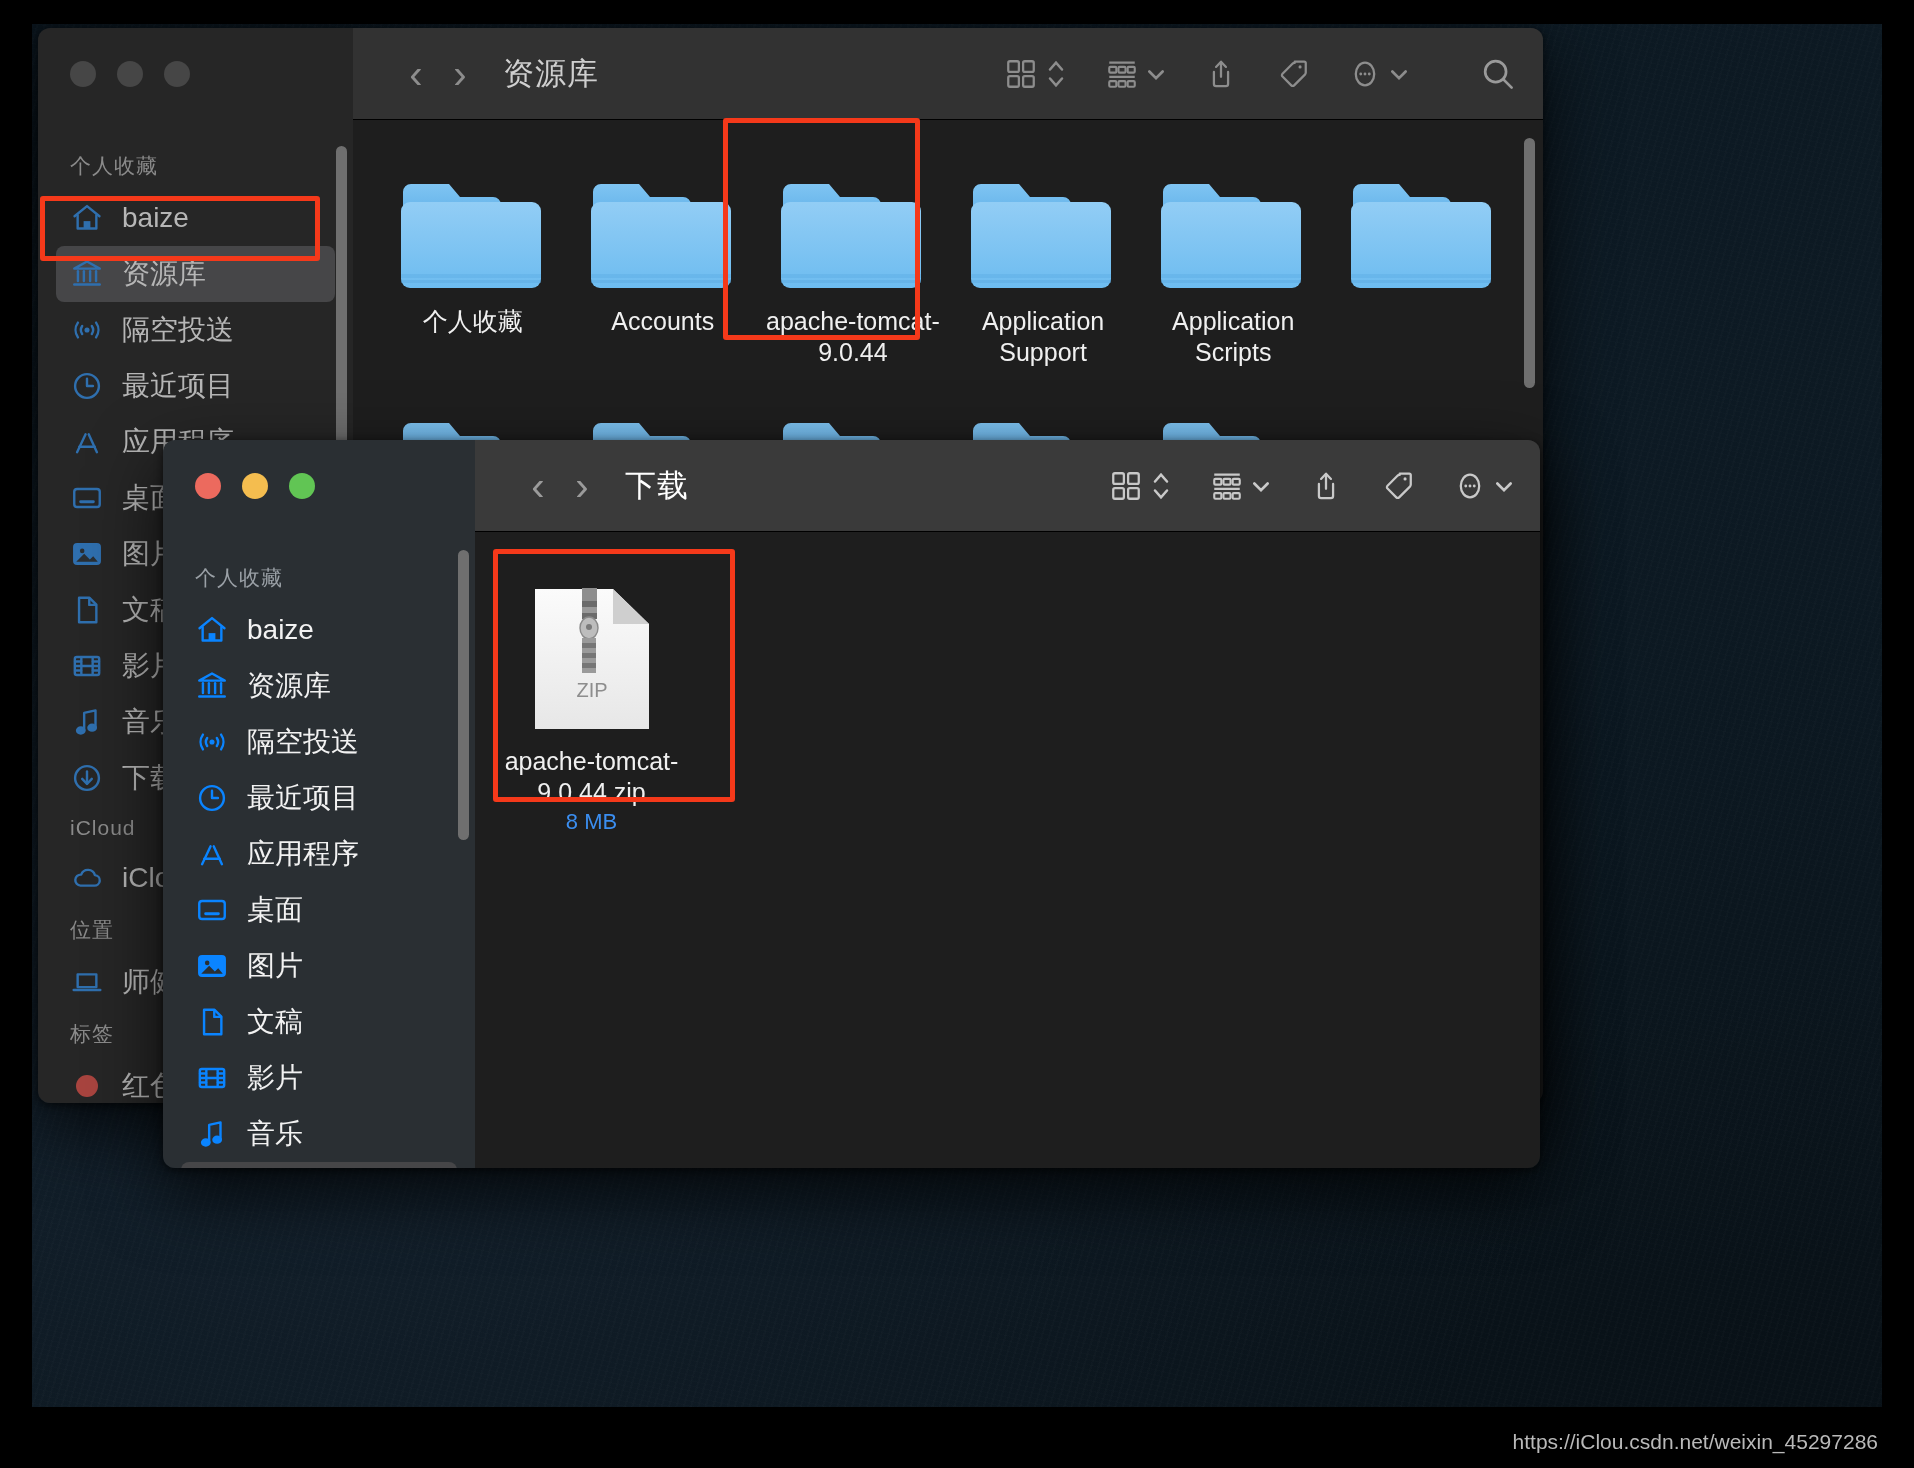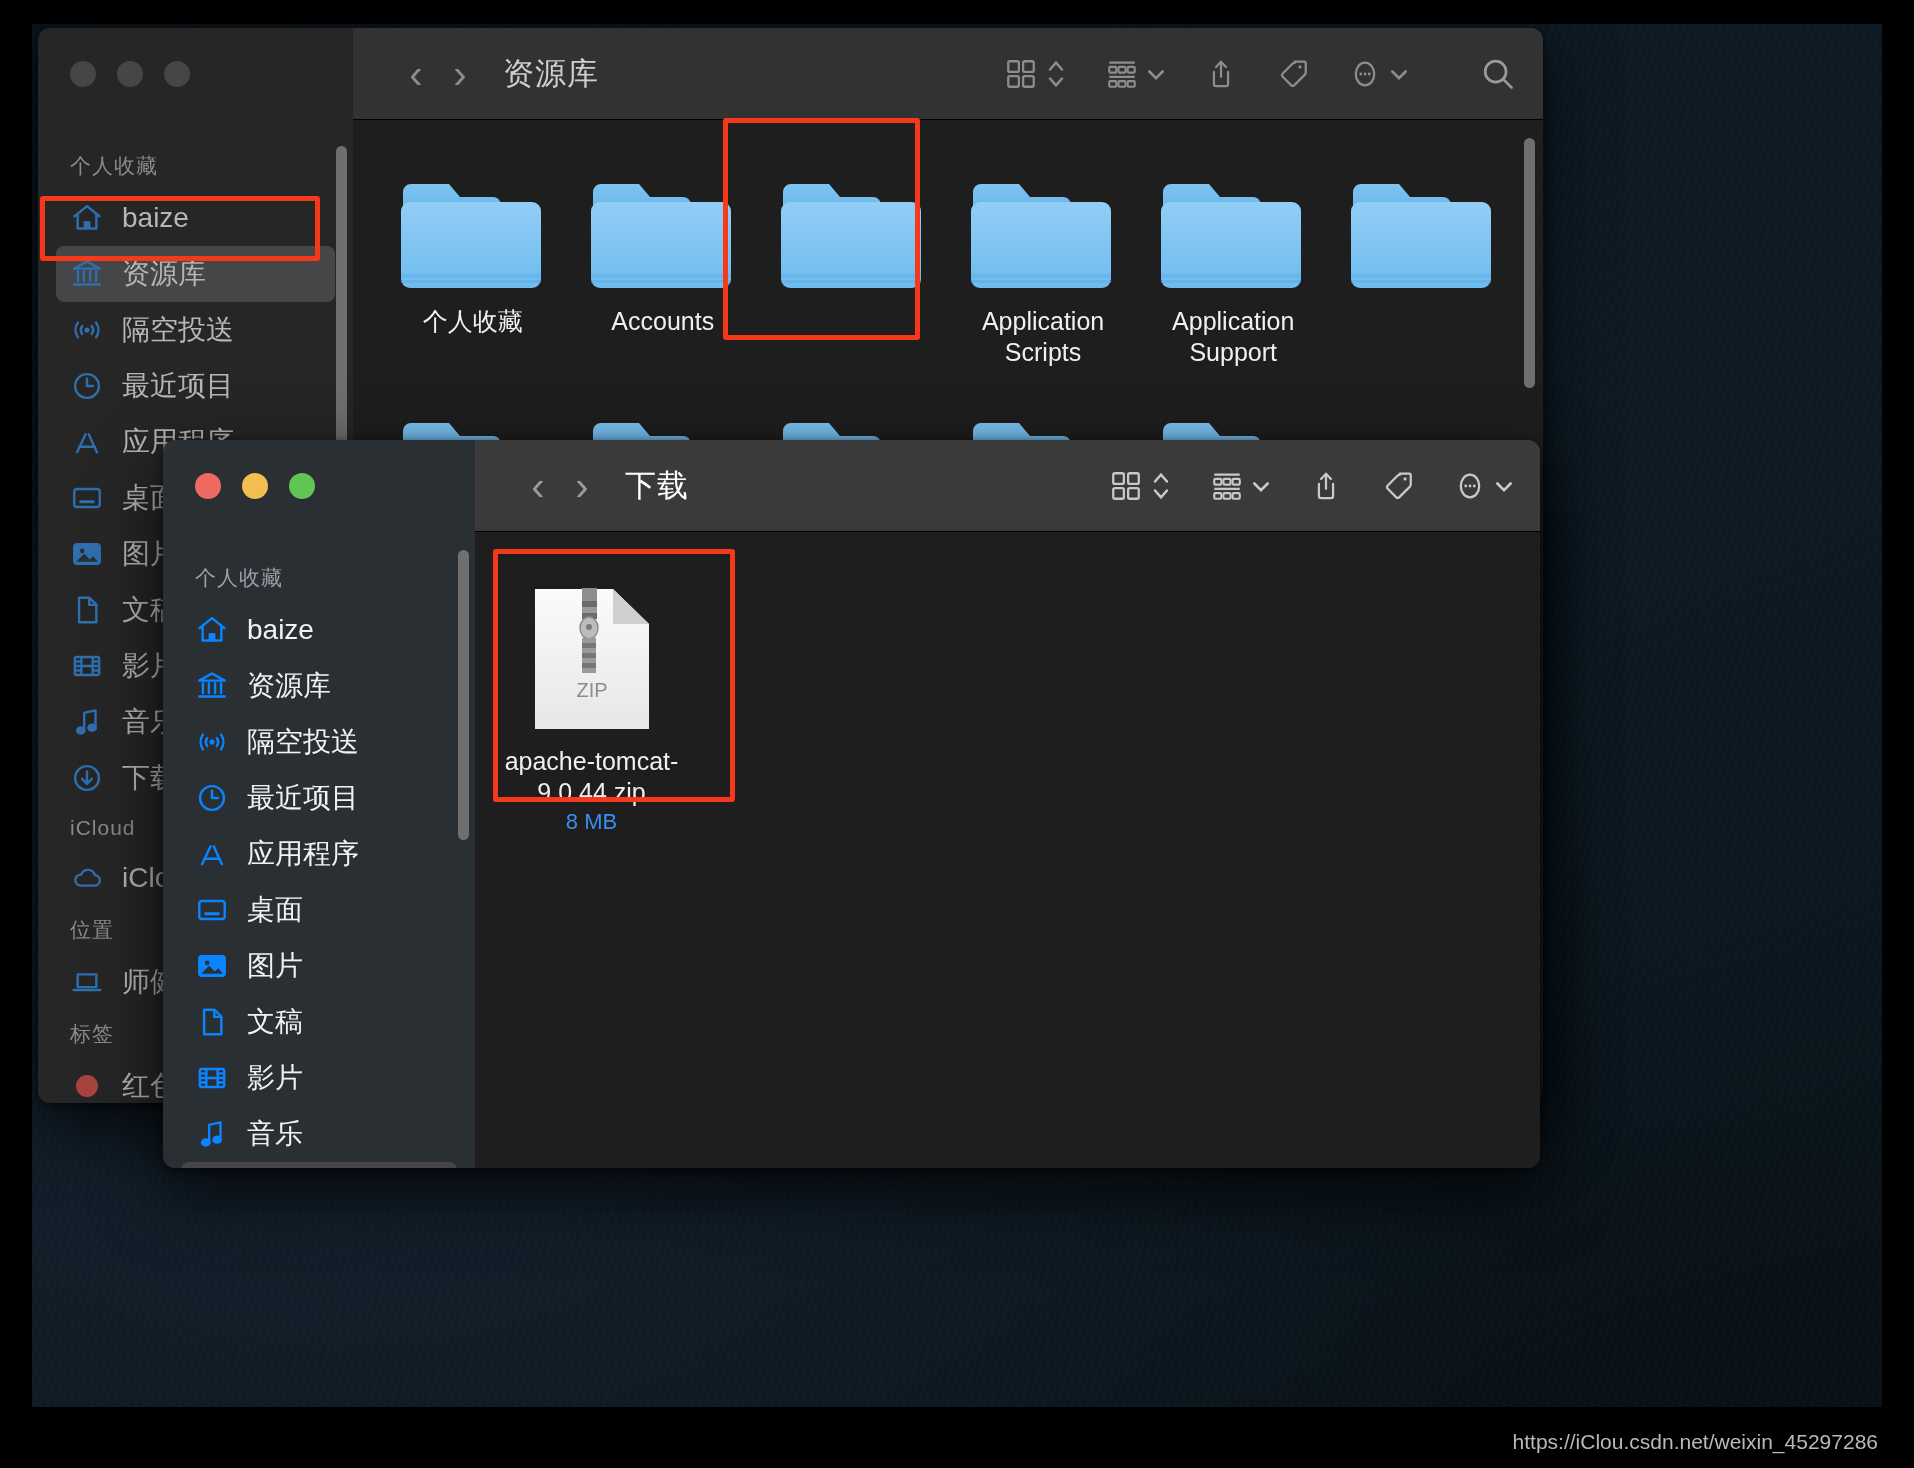--- a/index.html
+++ b/index.html
@@ -393,20 +393,42 @@
         <stop offset="0" stop-color="#92cdf5"></stop>
                     <stop offset="1" stop-color="#6dbcf0"></stop>
                   </linearGradient>
     </defs>
     <path d="M4 16a8 8 0 0 1 8-8h38l11 13h33a8 8 0 0 1 8 8v10H4z" fill="url(#fg1)"></path>
     <rect x="2" y="26" width="140" height="86" rx="9" fill="url(#fg2)"></rect>
     <rect x="2" y="98" width="140" height="4" fill="#5eaee4" opacity=".45"></rect>
     <rect x="2" y="104" width="140" height="3" fill="#57a6dd" opacity=".4"></rect>
   </svg>
             </div>
+            <div class="flabel">apache-tomcat-9.0.44</div>
+          </div>
+          <div class="cell">
+            <div>
+              <svg width="148" height="118" viewBox="0 0 148 118">
+    <defs>
+      <linearGradient id="fg1" x1="0" y1="0" x2="0" y2="1">
+        <stop offset="0" stop-color="#7fc4f2"></stop>
+                    <stop offset="1" stop-color="#64b3ea"></stop>
+                  </linearGradient>
+      <linearGradient id="fg2" x1="0" y1="0" x2="0" y2="1">
+        <stop offset="0" stop-color="#92cdf5"></stop>
+                    <stop offset="1" stop-color="#6dbcf0"></stop>
+                  </linearGradient>
+    </defs>
+    <path d="M4 16a8 8 0 0 1 8-8h38l11 13h33a8 8 0 0 1 8 8v10H4z" fill="url(#fg1)"></path>
+    <rect x="2" y="26" width="140" height="86" rx="9" fill="url(#fg2)"></rect>
+    <rect x="2" y="98" width="140" height="4" fill="#5eaee4" opacity=".45"></rect>
+    <rect x="2" y="104" width="140" height="3" fill="#57a6dd" opacity=".4"></rect>
+  </svg>
+            </div>
+            <div class="flabel">Application Support</div>
           </div>
           <div class="cell">
             <div>
               <svg width="148" height="118" viewBox="0 0 148 118">
     <defs>
       <linearGradient id="fg1" x1="0" y1="0" x2="0" y2="1">
         <stop offset="0" stop-color="#7fc4f2"></stop>
                     <stop offset="1" stop-color="#64b3ea"></stop>
                   </linearGradient>
       <linearGradient id="fg2" x1="0" y1="0" x2="0" y2="1">
@@ -414,41 +436,20 @@
                     <stop offset="1" stop-color="#6dbcf0"></stop>
                   </linearGradient>
     </defs>
     <path d="M4 16a8 8 0 0 1 8-8h38l11 13h33a8 8 0 0 1 8 8v10H4z" fill="url(#fg1)"></path>
     <rect x="2" y="26" width="140" height="86" rx="9" fill="url(#fg2)"></rect>
     <rect x="2" y="98" width="140" height="4" fill="#5eaee4" opacity=".45"></rect>
     <rect x="2" y="104" width="140" height="3" fill="#57a6dd" opacity=".4"></rect>
   </svg>
             </div>
             <div class="flabel">Application Scripts</div>
-          </div>
-          <div class="cell">
-            <div>
-              <svg width="148" height="118" viewBox="0 0 148 118">
-    <defs>
-      <linearGradient id="fg1" x1="0" y1="0" x2="0" y2="1">
-        <stop offset="0" stop-color="#7fc4f2"></stop>
-                    <stop offset="1" stop-color="#64b3ea"></stop>
-                  </linearGradient>
-      <linearGradient id="fg2" x1="0" y1="0" x2="0" y2="1">
-        <stop offset="0" stop-color="#92cdf5"></stop>
-                    <stop offset="1" stop-color="#6dbcf0"></stop>
-                  </linearGradient>
-    </defs>
-    <path d="M4 16a8 8 0 0 1 8-8h38l11 13h33a8 8 0 0 1 8 8v10H4z" fill="url(#fg1)"></path>
-    <rect x="2" y="26" width="140" height="86" rx="9" fill="url(#fg2)"></rect>
-    <rect x="2" y="98" width="140" height="4" fill="#5eaee4" opacity=".45"></rect>
-    <rect x="2" y="104" width="140" height="3" fill="#57a6dd" opacity=".4"></rect>
-  </svg>
-            </div>
-            <div class="flabel">Application Support</div>
           </div>
           <div class="cell">
             <div>
               <svg width="148" height="118" viewBox="0 0 148 118">
     <defs>
       <linearGradient id="fg1" x1="0" y1="0" x2="0" y2="1">
         <stop offset="0" stop-color="#7fc4f2"></stop>
                     <stop offset="1" stop-color="#64b3ea"></stop>
                   </linearGradient>
       <linearGradient id="fg2" x1="0" y1="0" x2="0" y2="1">

